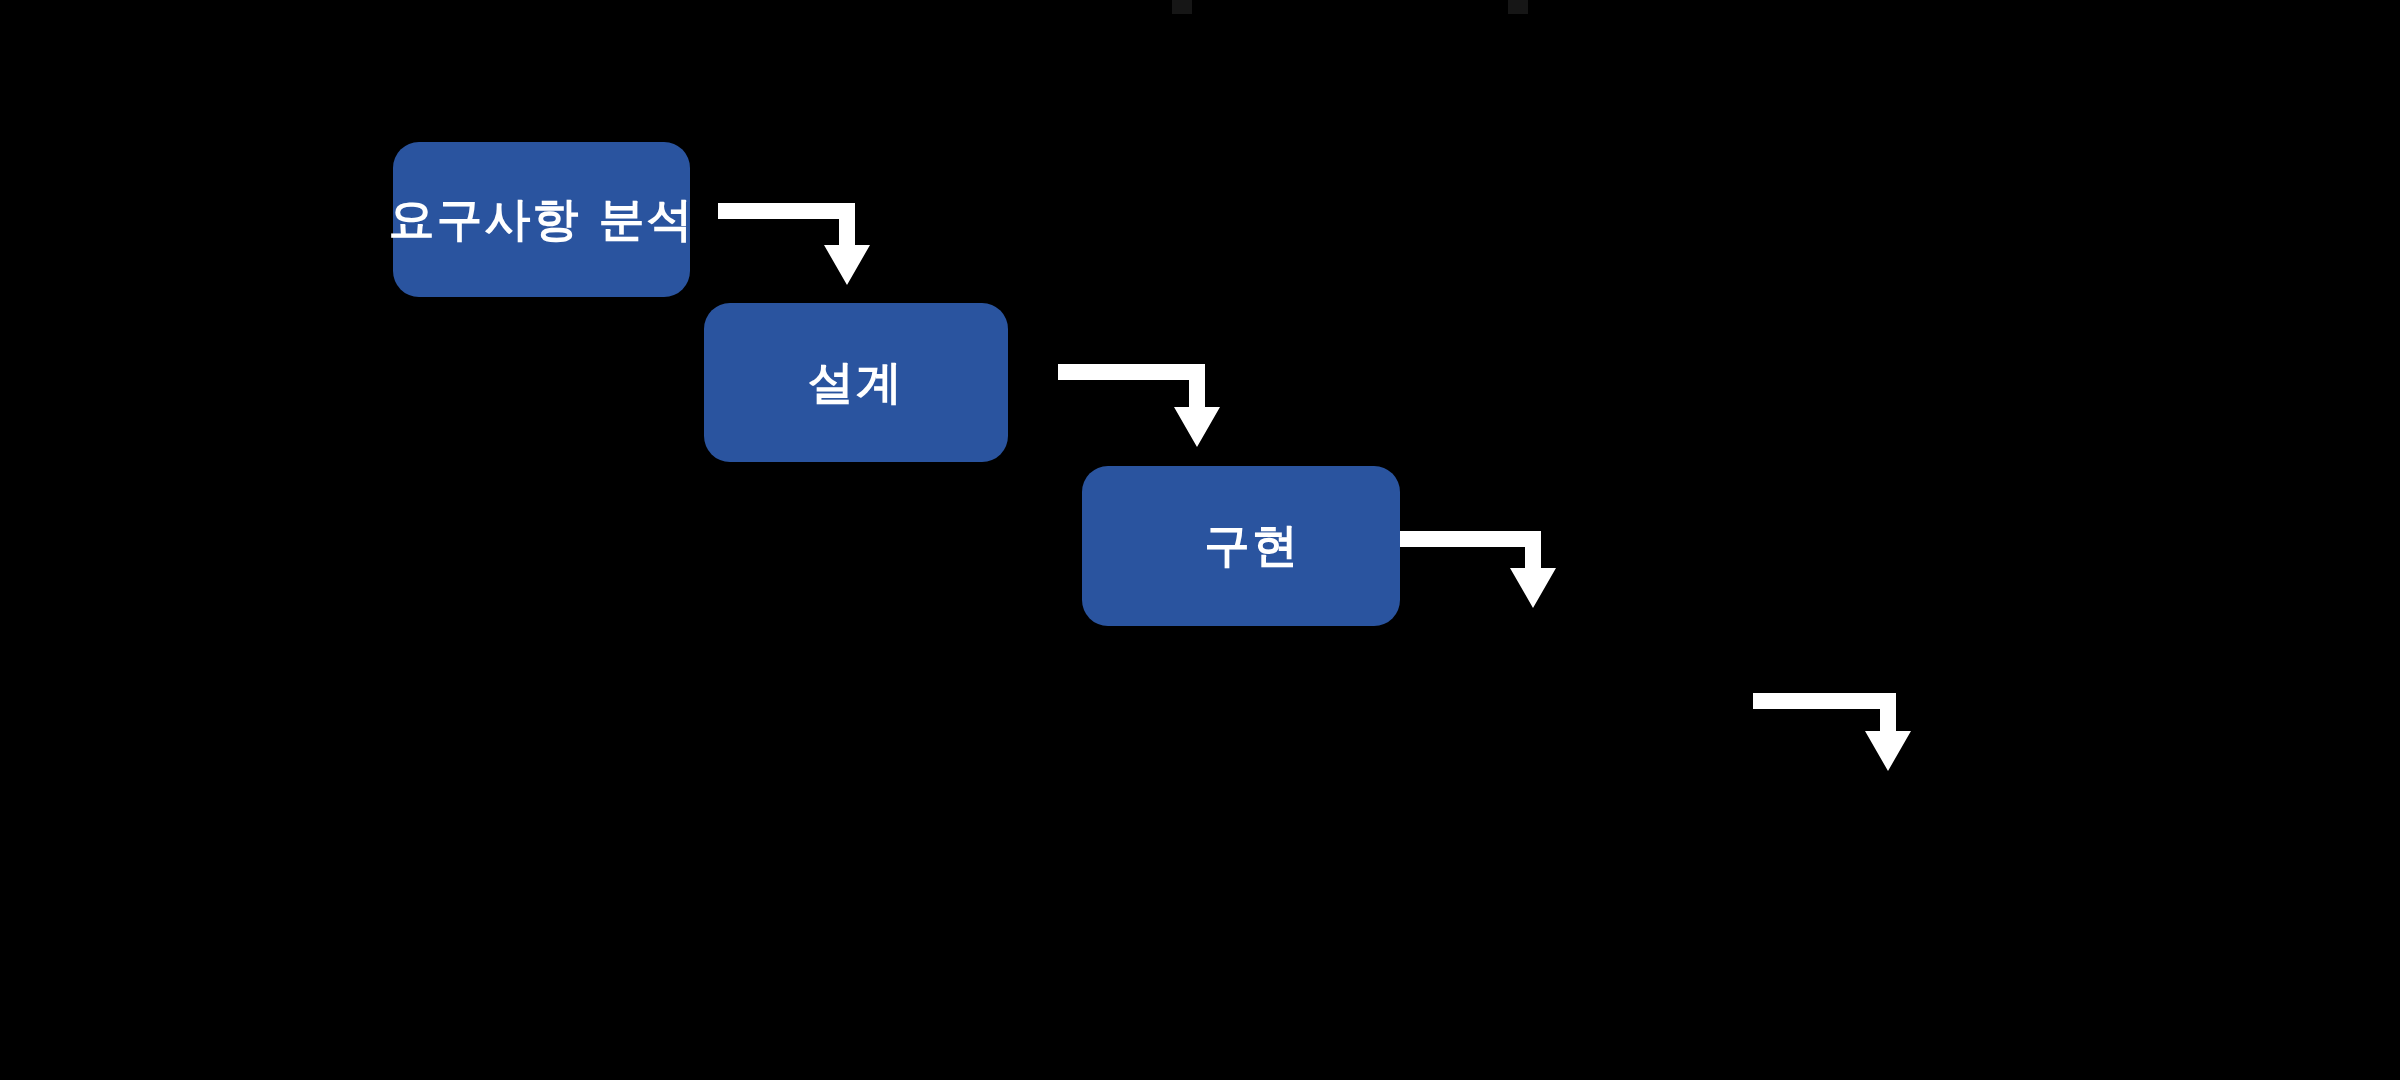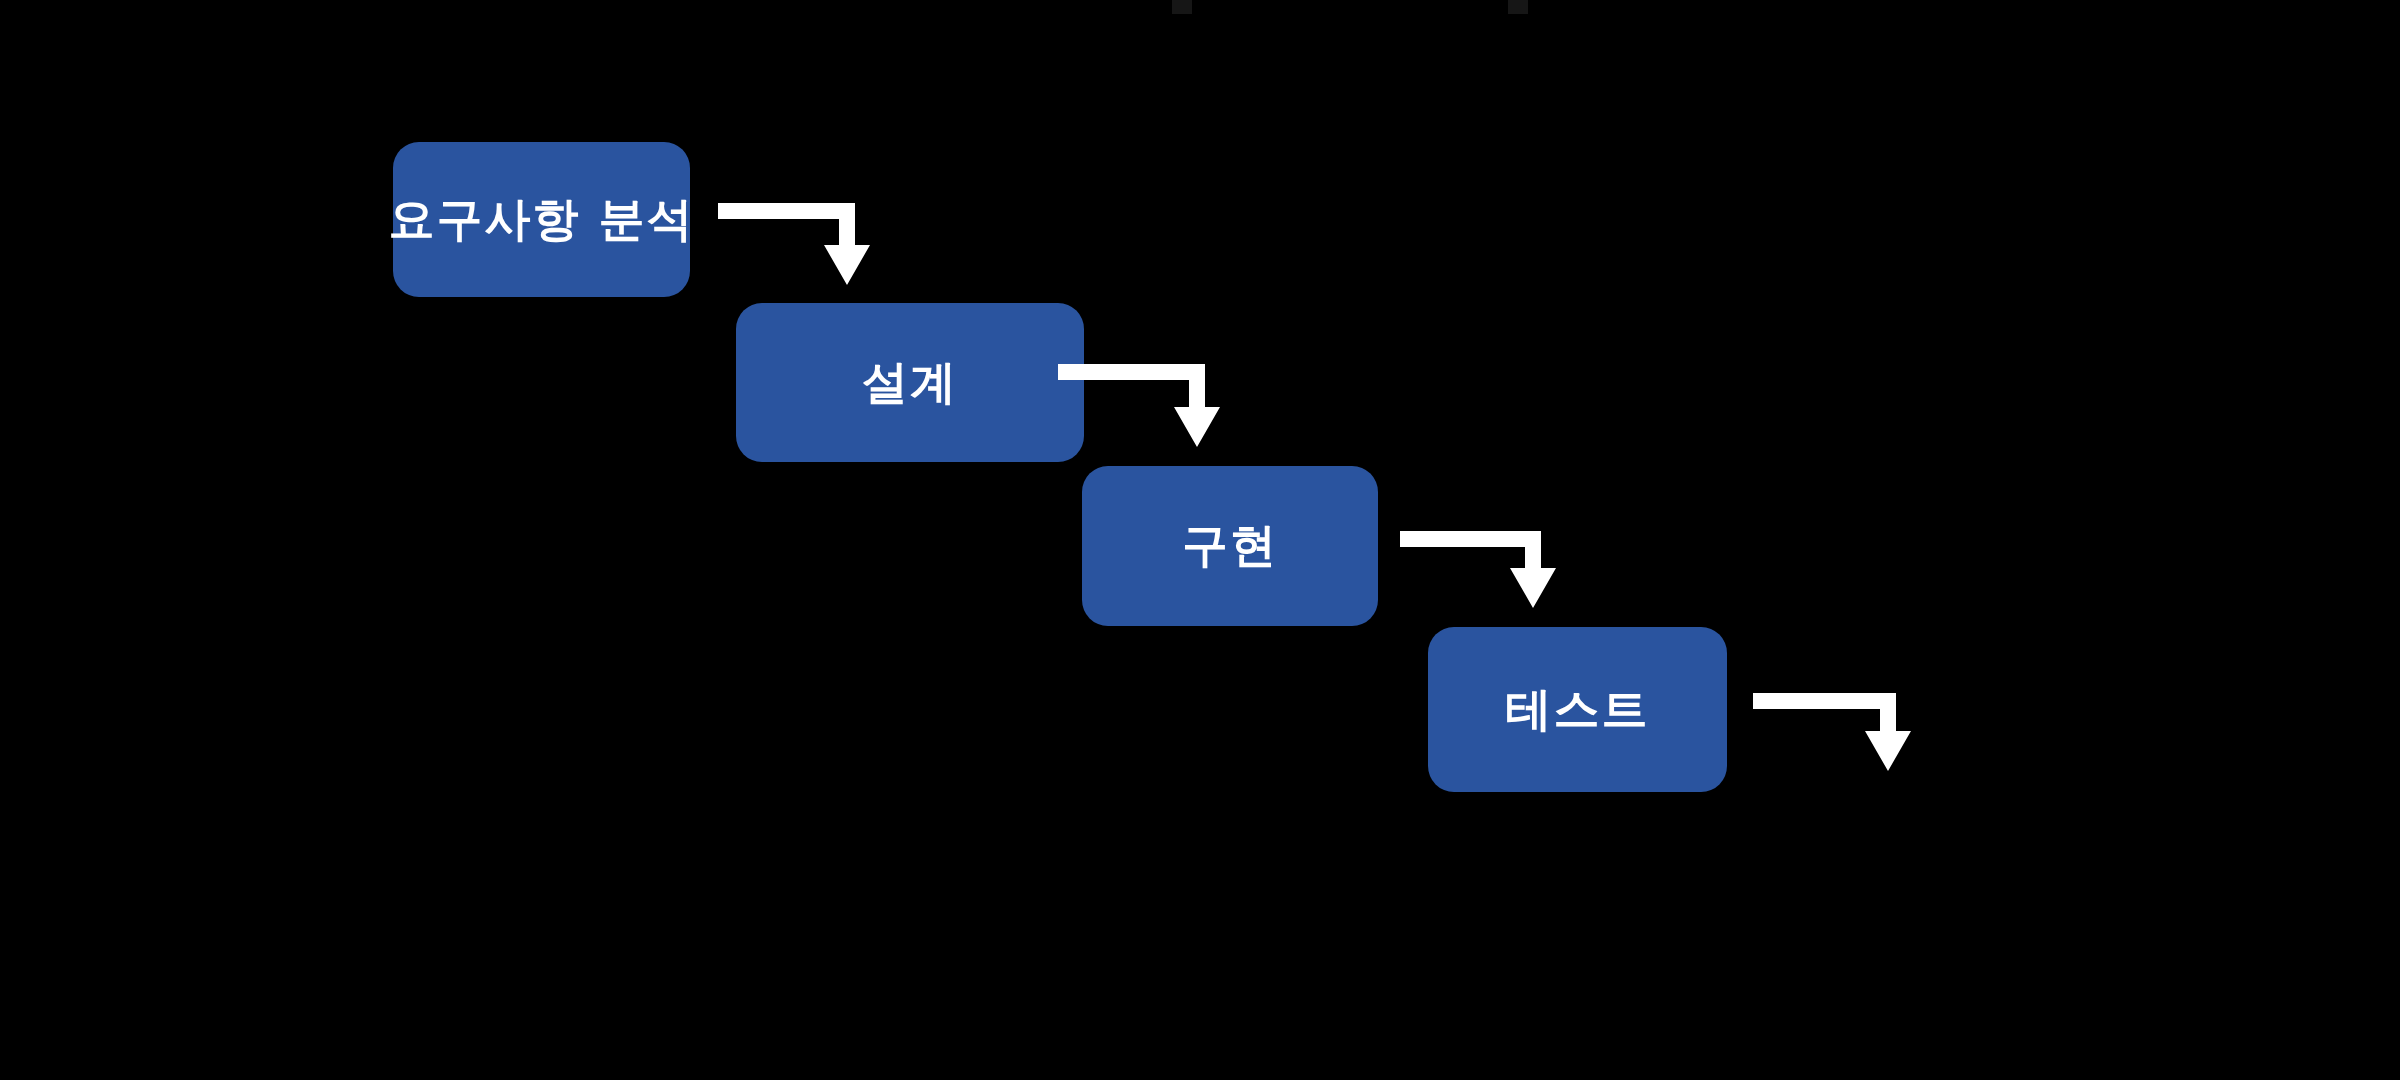--- a/index.html
+++ b/index.html
@@ -34,22 +34,22 @@
   .stage-box span {
     color: var(--box-text, #fff);
     font-size: 46px;
     font-weight: bold;
     letter-spacing: 2px;
     white-space: nowrap;
     text-align: center;
   }
   
   .s1 { left: 393px;  top: 142px; width: 297px; height: 155px; }
-  .s2 { left: 736px;  top: 303px; width: 348px; height: 159px; }
-  .s3 { left: 1082px; top: 466px; width: 296px; height: 160px; }
+  .s2 { left: 704px;  top: 303px; width: 304px; height: 159px; }
+  .s3 { left: 1082px; top: 466px; width: 296px; height: 160px; padding-left: 22px; }
   .s4 { left: 1428px; top: 627px; width: 299px; height: 165px; }
   .s5 { left: 1768px; top: 790px; width: 300px; height: 162px; }
 
   .flow-arrow { position: absolute; display: block; }
   .a1 { left: 718px;  top: 203px; }
   .a2 { left: 1058px; top: 364px; }
   .a3 { left: 1400px; top: 531px; }
   .a4 { left: 1753px; top: 693px; }
   .flow-arrow polygon { fill: var(--arrow, #fff); }
 
@@ -73,23 +73,20 @@
 
   <div class="stage-box s1">
     <span>요구사항 분석</span>
   </div>
   <div class="stage-box s2">
     <span>설계</span>
   </div>
   <div class="stage-box s3">
     <span>구현</span>
   </div>
-  <div class="stage-box s4">
-    <span>테스트</span>
-  </div>
 
   <svg class="flow-arrow a1" width="152" height="82" viewBox="0 0 152 82">
     <polygon points="0,0 137,0 137,42 152,42 129,82 106,42 121,42 121,16 0,16"></polygon>
   </svg>
   <svg class="flow-arrow a2" width="162" height="83" viewBox="0 0 162 83">
     <polygon points="0,0 147,0 147,43 162,43 139,83 116,43 131,43 131,16 0,16"></polygon>
   </svg>
   <svg class="flow-arrow a3" width="156" height="77" viewBox="0 0 156 77">
     <polygon points="0,0 141,0 141,37 156,37 133,77 110,37 125,37 125,16 0,16"></polygon>
   </svg>

